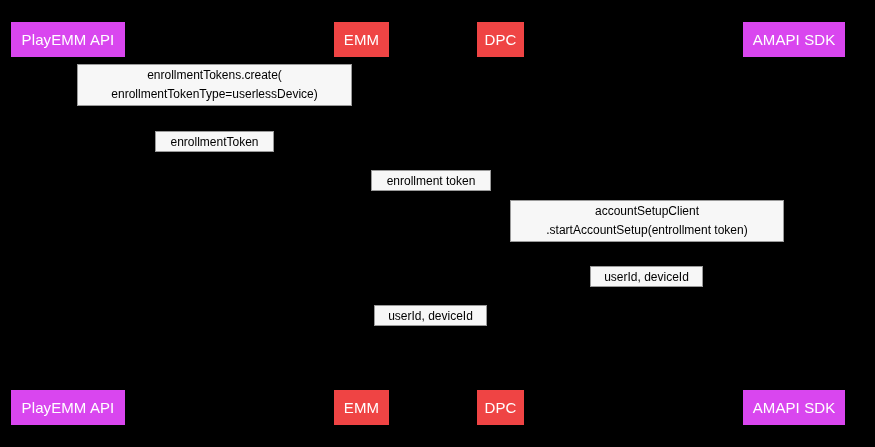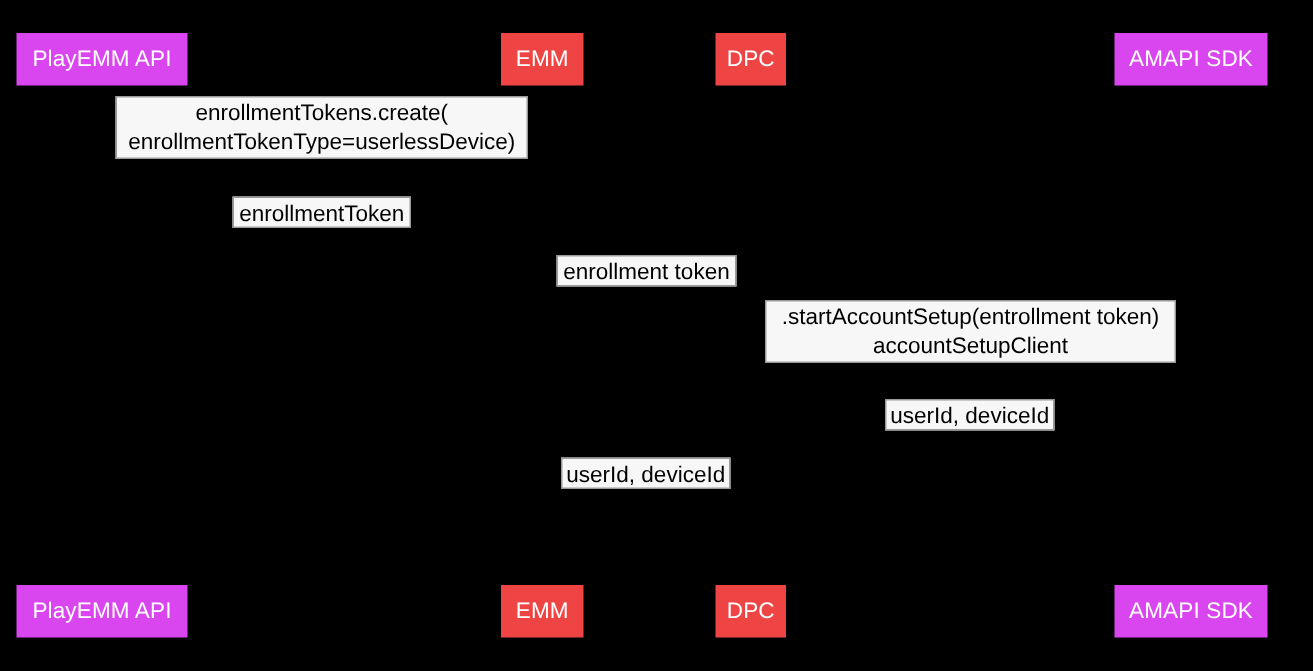--- a/index.html
+++ b/index.html
@@ -36,21 +36,21 @@
   .participant.green { background: #d946ef; }
   .participant.blue  { background: #ef4444; }
 
   
   .msg {
     position: absolute;
     box-sizing: border-box;
     background: #f7f7f7;
     color: #000000;
     border: 1px solid #9a9a9a;
-    font-size: 15px;
+    font-size: 12px;
     line-height: 19px;
     text-align: center;
     white-space: pre;
     padding: 1px 2px 2px 2px;
   }
   .msg .line { display: block; }
 
   
   .lifeline {
     position: absolute;
@@ -89,16 +89,16 @@
     </div>
     <div class="participant blue" style="left: 477px; top: 390px; width: 47px; height: 35px;">
       <span>DPC</span>
     </div>
     <div class="participant green" style="left: 743px; top: 390px; width: 102px; height: 35px;">
       <span>AMAPI SDK</span>
     </div>
     <div class="msg" style="left: 77px; top: 64px; width: 275px; height: 42px;"><span class="line">enrollmentTokens.create(</span><span class="line">enrollmentTokenType=userlessDevice)</span></div>
     <div class="msg" style="left: 155px; top: 131px; width: 119px; height: 21px;"><span class="line">enrollmentToken</span></div>
     <div class="msg" style="left: 371px; top: 170px; width: 120px; height: 21px;"><span class="line">enrollment token</span></div>
-    <div class="msg" style="left: 510px; top: 200px; width: 274px; height: 42px;"><span class="line">.startAccountSetup(entrollment token)</span><span class="line">accountSetupClient</span></div>
+    <div class="msg" style="left: 510px; top: 200px; width: 274px; height: 42px;"><span class="line">accountSetupClient</span><span class="line">.startAccountSetup(entrollment token)</span></div>
     <div class="msg" style="left: 590px; top: 266px; width: 113px; height: 21px;"><span class="line">userId, deviceId</span></div>
     <div class="msg" style="left: 374px; top: 305px; width: 113px; height: 21px;"><span class="line">userId, deviceId</span></div>
   </div>
 
 </body></html>

